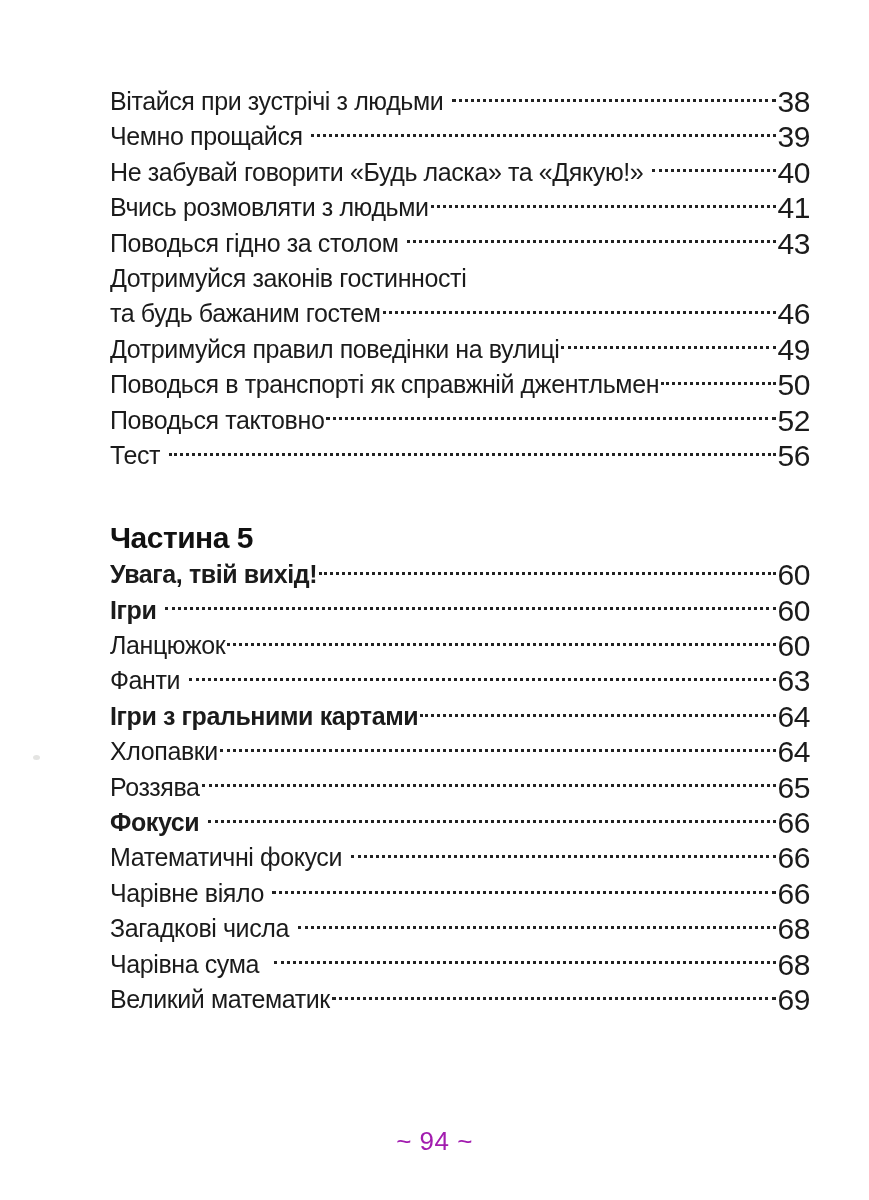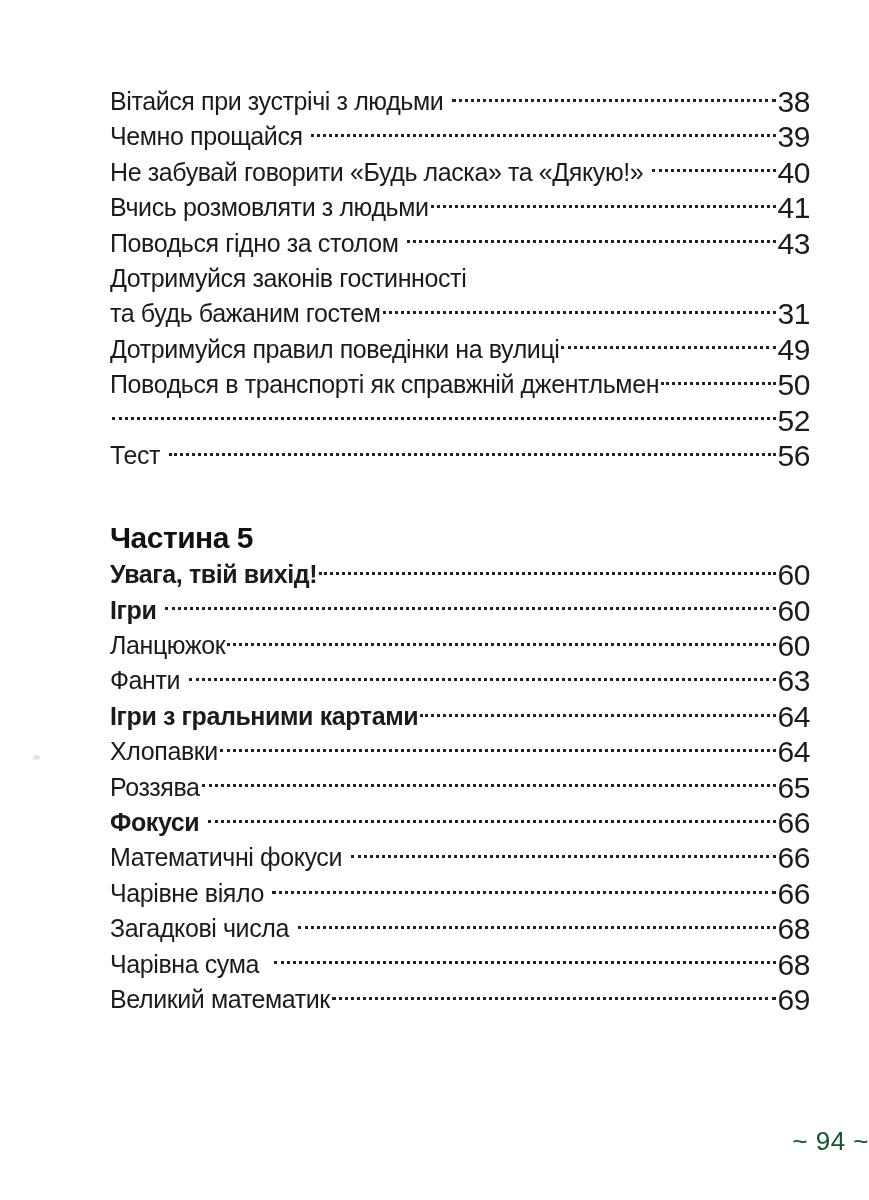--- a/index.html
+++ b/index.html
@@ -58,24 +58,24 @@
     margin-top: 46px;
     margin-bottom: 0;
     letter-spacing: -0.5px;
     color: #111111;
   }
   .footer {
     position: absolute;
     left: 0;
     right: 0;
     top: 1126px;
-    text-align: right;
+    text-align: center;
     font-size: 26px;
     letter-spacing: 0.5px;
-    color: #14532d;
+    color: #a21caf;
   }
   .speck {
     position: absolute;
     left: 33px;
     top: 755px;
     width: 7px;
     height: 5px;
     background: #e4e4e2;
     border-radius: 50%;
   }
@@ -114,33 +114,34 @@
       <span class="p">43</span>
     </div>
     <div class="row nopage">
       <span class="t">Дотримуйся законів гостинності</span>
       <span class="leader"></span>
       <span class="p"></span>
     </div>
     <div class="row">
       <span class="t">та будь бажаним гостем</span>
       <span class="leader"></span>
-      <span class="p">31</span>
+      <span class="p">46</span>
     </div>
     <div class="row">
       <span class="t">Дотримуйся правил поведінки на вулиці</span>
       <span class="leader"></span>
       <span class="p">49</span>
     </div>
     <div class="row">
       <span class="t">Поводься в транспорті як справжній джентльмен</span>
       <span class="leader"></span>
       <span class="p">50</span>
     </div>
     <div class="row">
+      <span class="t">Поводься тактовно</span>
       <span class="leader"></span>
       <span class="p">52</span>
     </div>
     <div class="row">
       <span class="t">Тест </span>
       <span class="leader"></span>
       <span class="p">56</span>
     </div>
 
     <div class="heading">Частина 5</div>

